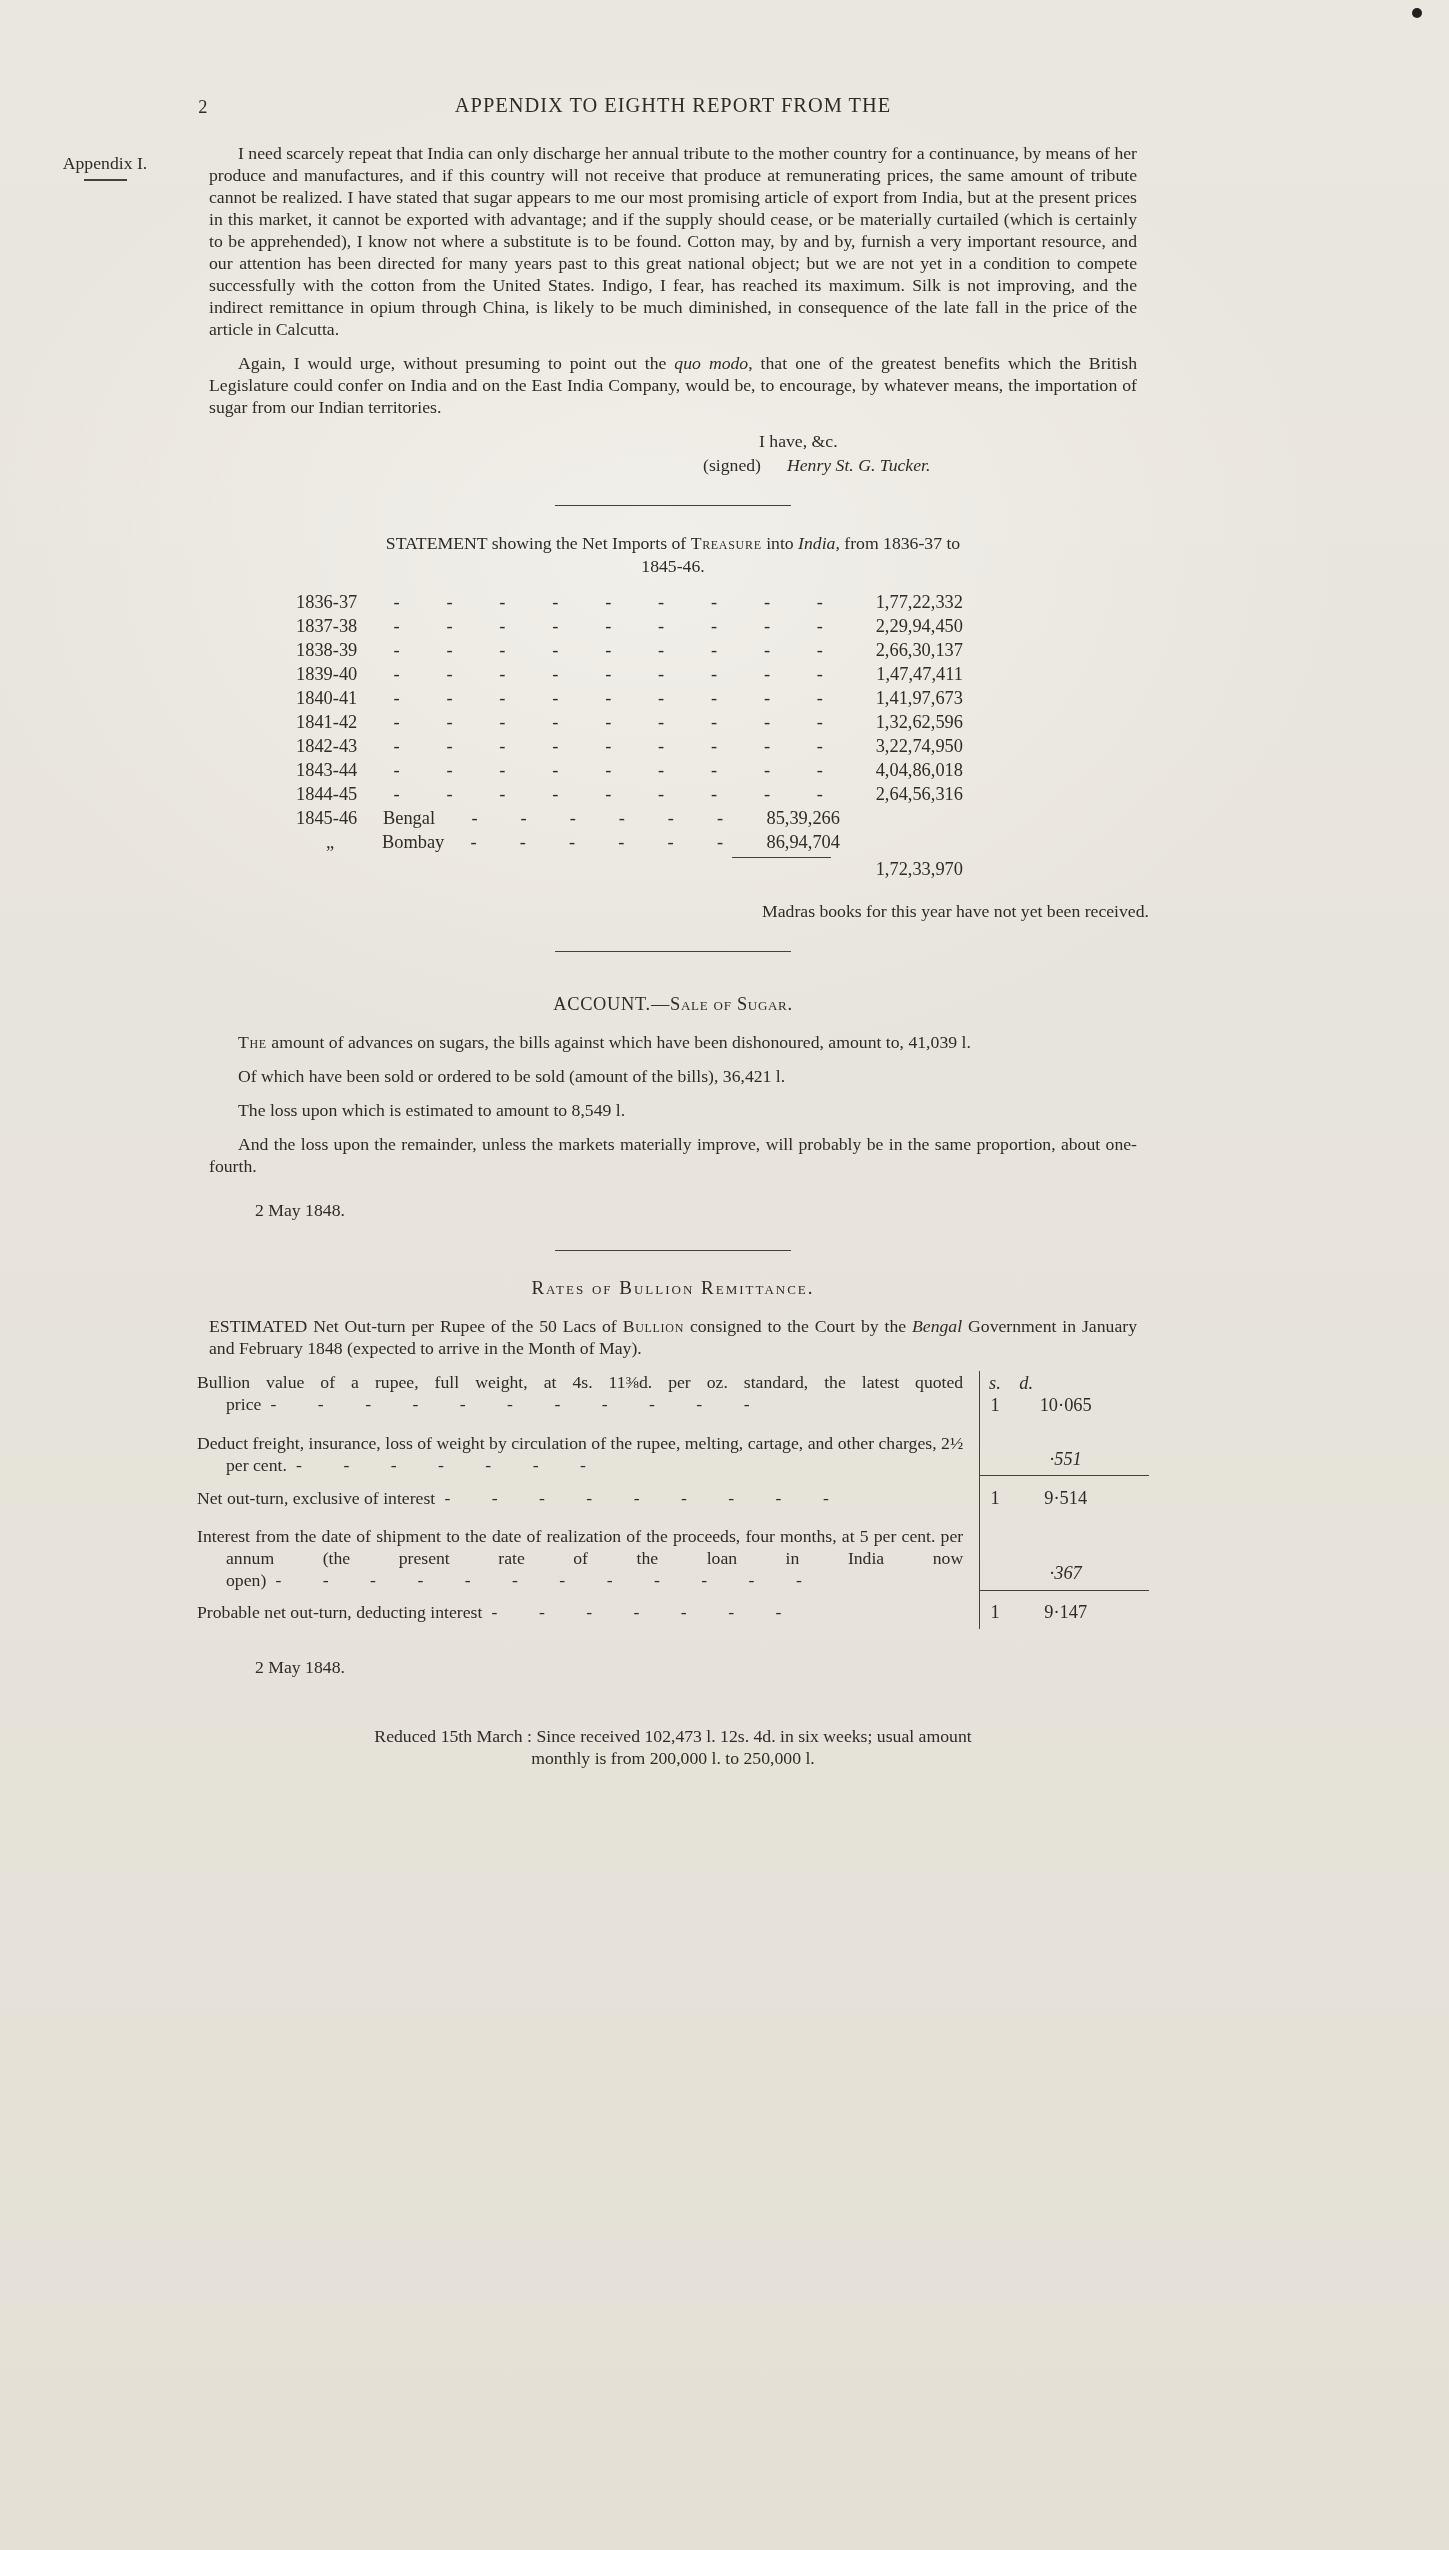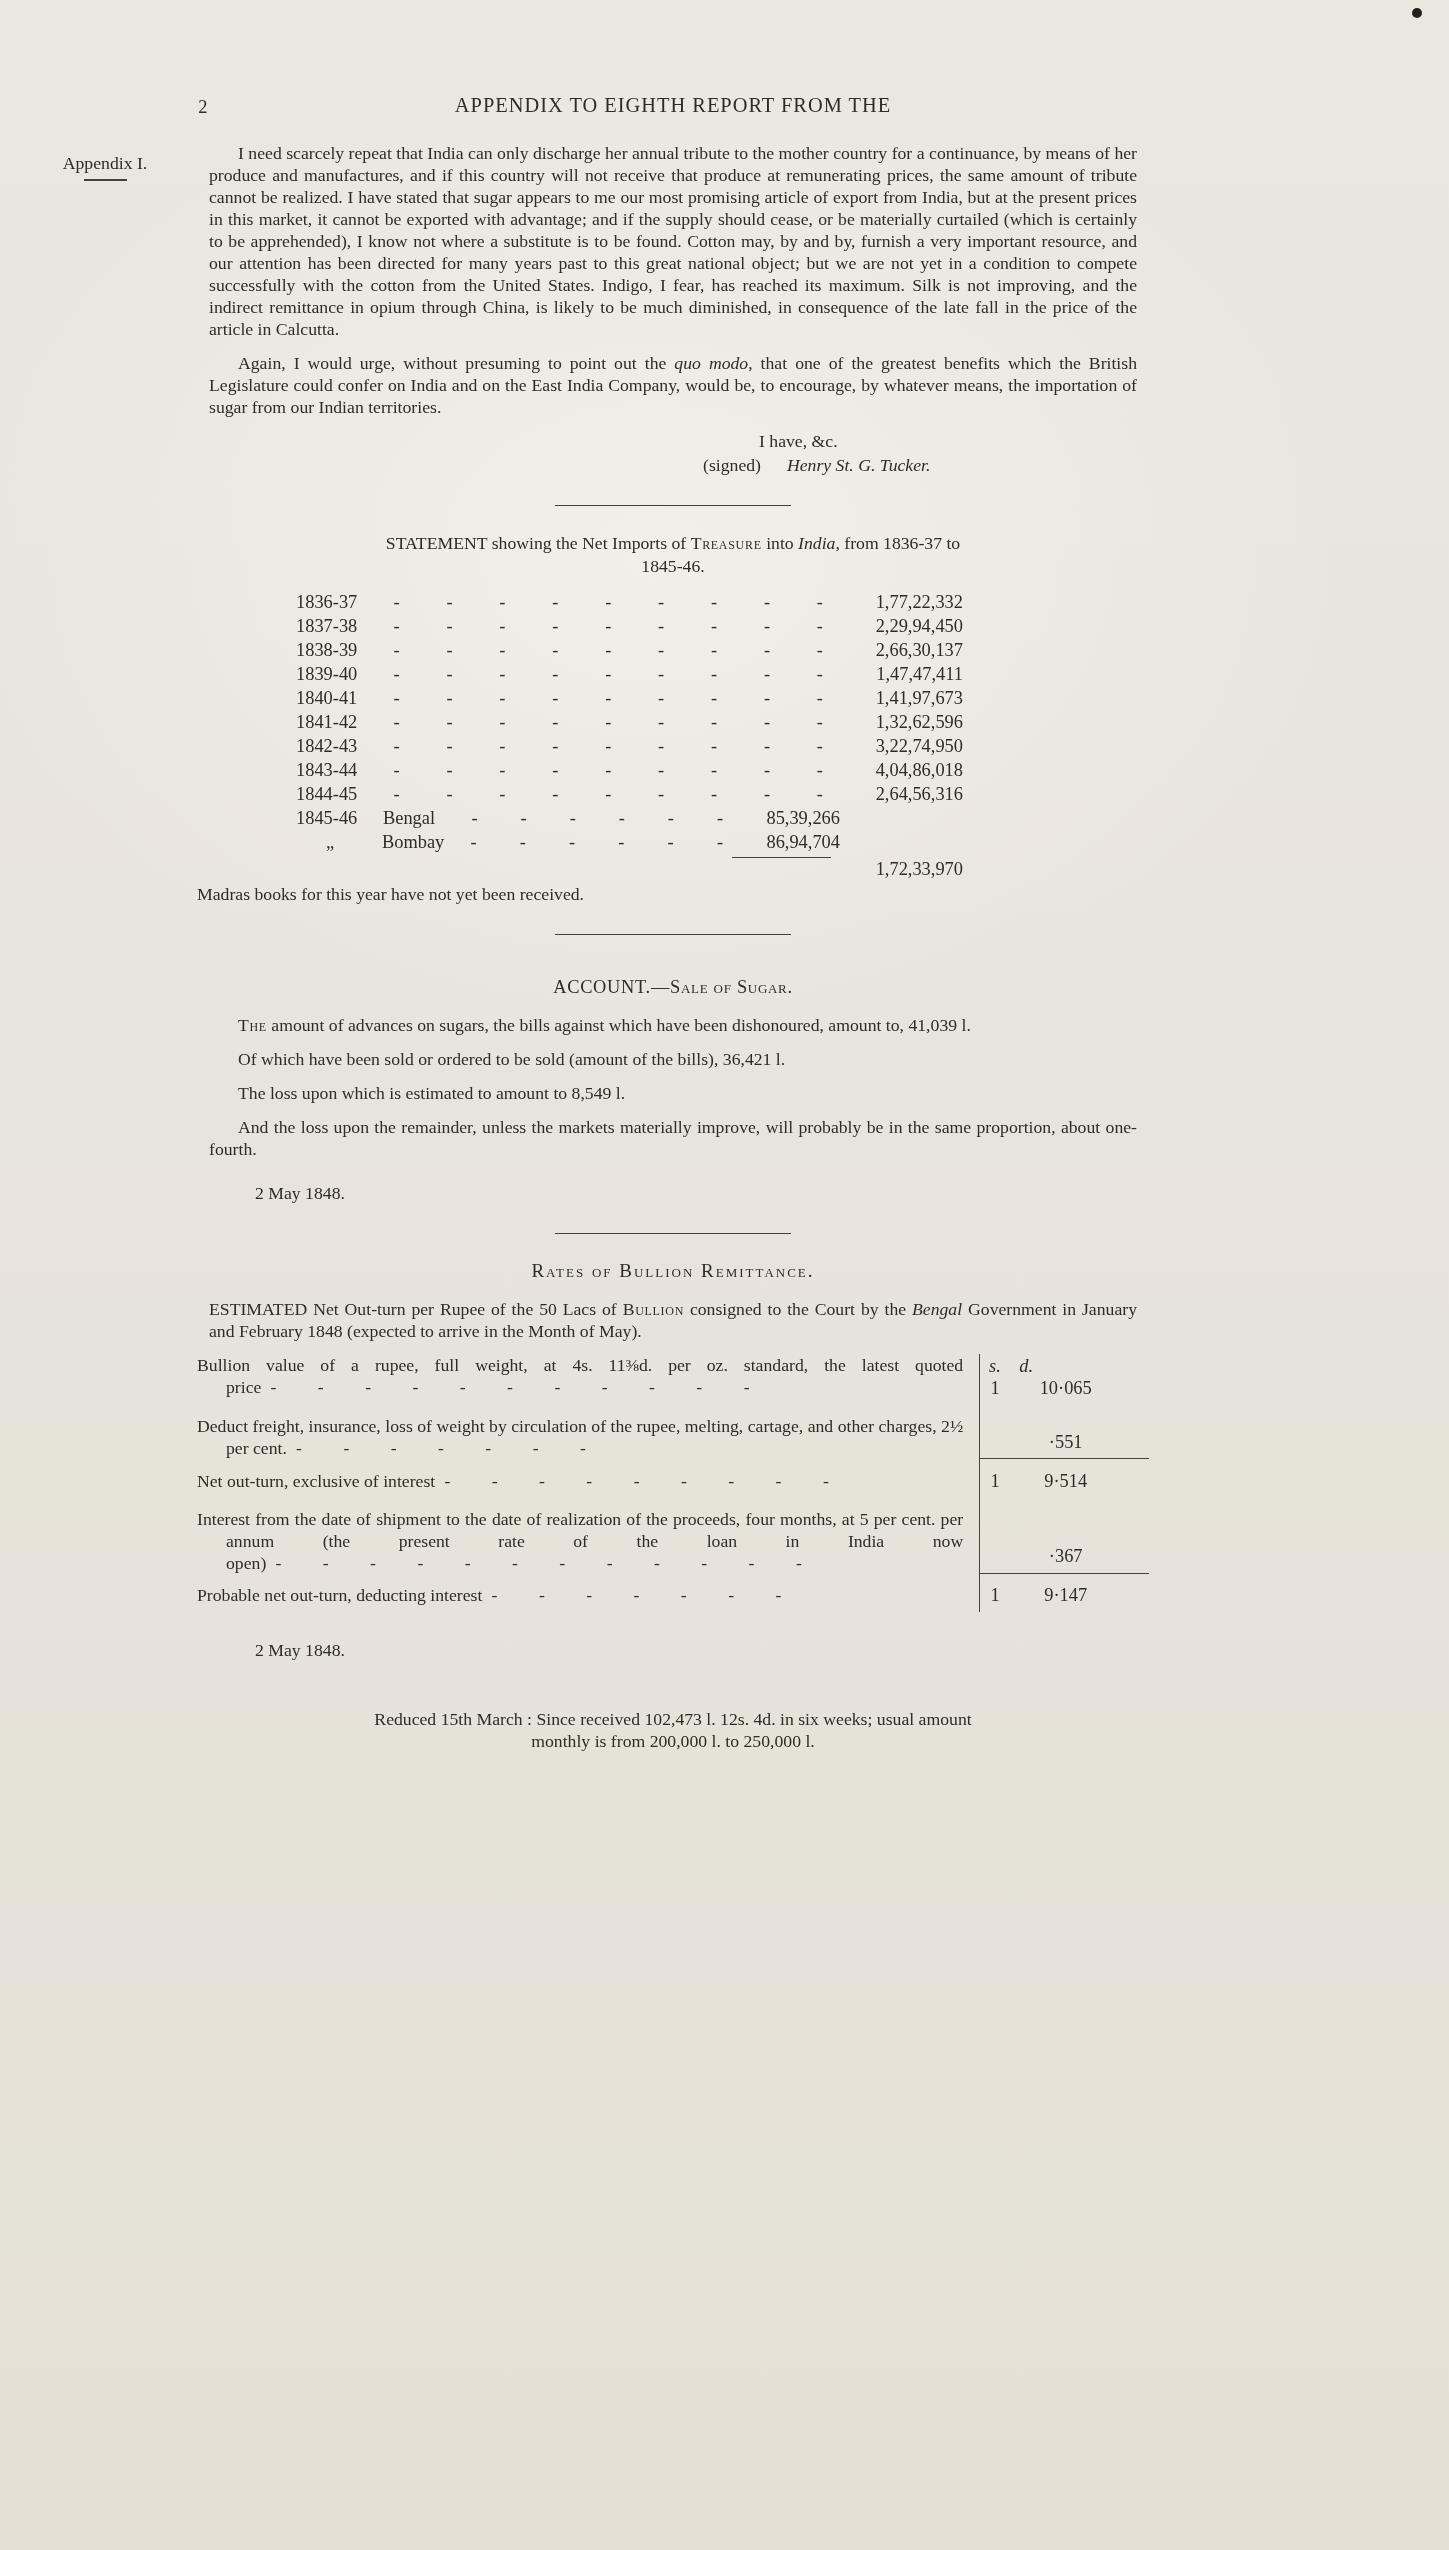--- a/index.html
+++ b/index.html
@@ -49,35 +49,35 @@
   .syear { width: 87px; }
   .syear.ditto { padding-left: 30px; width: 56px; }
   .splace { width: 78px; }
   .sleader { flex: 1; display: block; text-align: justify; text-align-last: justify; word-spacing: 25px; padding: 0 17px 0 10.5px; overflow: hidden; }
   .svalue { width: 123px; text-align: right; }
   .svalue.sub { width: 100px; }
   .spacer2 { width: 123px; }
   .total-row { display: flex; justify-content: flex-end; line-height: 27.6px; margin-top: 1.3px; }
   .trule { width: 99px; border-top: 1.3px solid #45413a; height: 0; margin-right: 9.2px; position: relative; top: 1.3px; }
   .stotal { width: 123px; text-align: right; }
-  .stmt-note { text-align: left; }
+  .stmt-note { margin-top: 17px; text-align: right; }
   .acct-head { margin-top: 41px; text-align: center; font-size: 18.4px; letter-spacing: 0.7px; }
   .acct-p { margin-top: 2px; }
   .acct-p1 { margin-top: 15.8px; }
   .dateline { margin-top: 22px; margin-left: 58px; font-family: Liberation Serif, serif; }
   .bull-head { margin-top: 26px; text-align: center; font-size: 19px; font-variant: small-caps; letter-spacing: 2px; }
   .bull-intro { margin-top: 15.8px; text-align: justify; }
   .btable { margin-top: 11.8px; display: flex; flex-direction: column; width: 952px; }
   .brow { display: flex; align-items: stretch; }
   .bleft { flex: 1; padding: 10.5px 15.8px 0 29px; text-indent: -29px; text-align: justify; }
   .bleader { word-spacing: 37px; margin-left: 9.2px; white-space: nowrap; }
   .bright { width: 169px; border-left: 1.3px solid #45413a; display: flex; flex-direction: column; justify-content: flex-end; padding: 10.5px 0 3.9px 0; font-size: 18.4px; }
   .brow.first .bleft { padding-top: 0; }
   .brow.first .bright { padding-top: 1.3px; justify-content: space-between; }
-  .bright.rule-after { border-bottom: 1.3px solid #45413a; }
+  .bright.rule-after { border-bottom: 1.3px solid #45413a; font-style: italic; }
   .bval { display: flex; line-height: 23.6px; }
   .bs { width: 30px; text-align: center; }
   .bd { flex: 1; text-align: center; padding-right: 27.6px; }
   .sdh { display: flex; font-style: italic; line-height: 22px; }
   .sdh .sl { width: 30px; text-align: center; }
   .sdh .dl { margin-left: 9.2px; }
   .date2 { margin-top: 27.6px; margin-left: 58px; }
   .footer { margin-top: 47px; text-align: center; }
 </style>
 </head>

